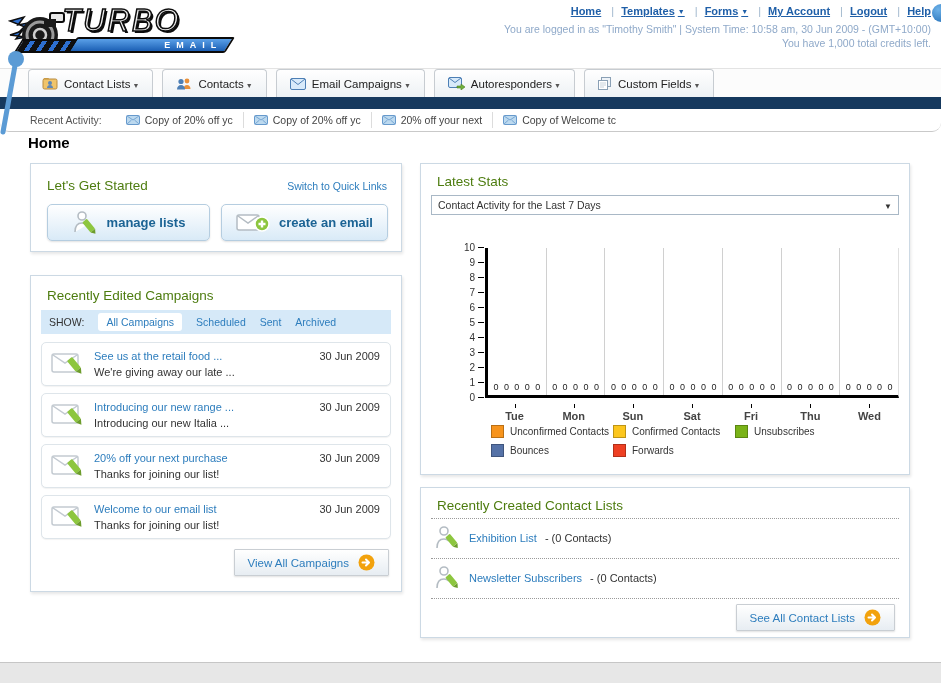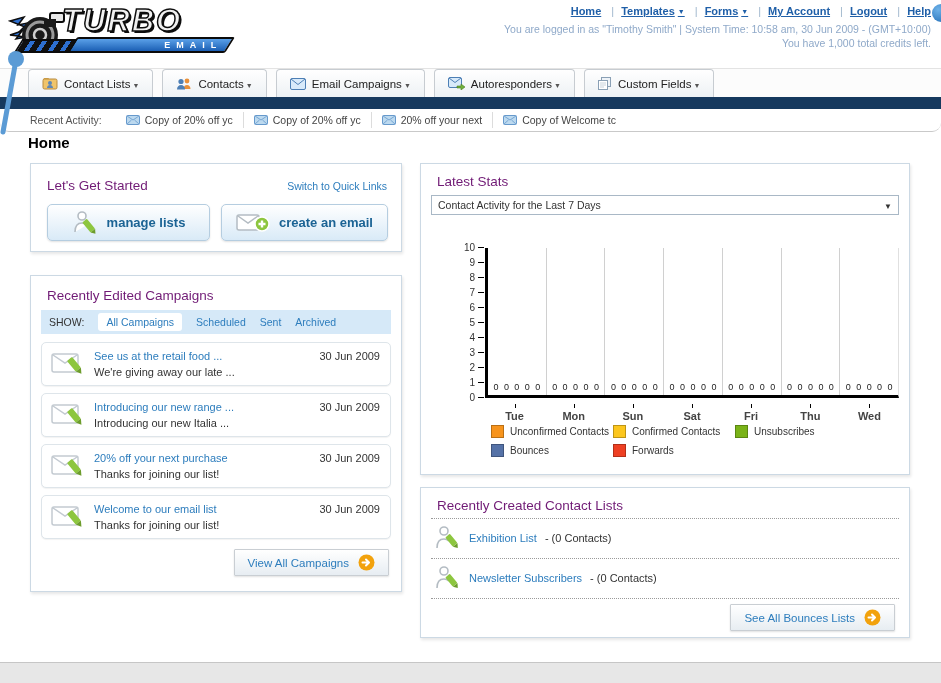--- a/index.html
+++ b/index.html
@@ -4,21 +4,21 @@
 <style>
   * { margin:0; padding:0; box-sizing:border-box; }
   html,body { width:941px; height:683px; overflow:hidden; }
   body { background:#e7e7e7; font-family:"Liberation Sans","DejaVu Sans",sans-serif; position:relative; }
   .page { position:absolute; left:0; top:0; width:941px; height:663px; background:#fff; border-bottom:1px solid #c6c6c6; }
 
   
   .header { position:absolute; left:0; top:0; width:941px; height:66px; }
   .logo { position:absolute; left:6px; top:3px; width:235px; height:58px; cursor:pointer; }
   .turbine { position:absolute; left:2px; top:6px; }
-  .logo-word { position:absolute; left:56px; top:0px; font-size:31px; font-weight:700; font-style:italic;
+  .logo-word { position:absolute; left:56px; top:0px; font-size:31px; font-weight:400; font-style:italic;
                letter-spacing:2px; color:#f1f1f1; -webkit-text-stroke:1.5px #0d0d0d;
                text-shadow:2px 2px 0 #0d0d0d; }
   .logo-bar { position:absolute; left:66px; top:34px; width:158px; height:16px;
               background:linear-gradient(#5aa0e8,#1b5fb4); border:2px solid #0b0b0b;
               transform:skewX(-32deg); border-radius:2px; }
   .logo-bar span { display:block; transform:skewX(32deg); color:#fff; font-size:9px; font-weight:bold;
                    letter-spacing:6px; text-align:right; padding:1px 6px 0 0; }
   .logo-hatch { position:absolute; left:12px; top:36px; width:56px; height:14px; transform:skewX(-32deg);
                 background:repeating-linear-gradient(90deg,#101010 0 7px,#2d6fd0 7px 12px); border:2px solid #0b0b0b; }
   .pin-decor { position:absolute; left:0; top:46px; width:30px; height:100px; z-index:5; }
@@ -44,21 +44,21 @@
   .activity-bar { position:absolute; left:0; top:109px; width:941px; height:23px; border-bottom:1px solid #c9c9c9;
                   display:flex; align-items:center; padding-left:30px; font-size:10.5px; color:#555;border-radius:9px; }
   .activity-label { margin-right:14px; }
   .activity-item { display:flex; align-items:center; gap:5px; padding:2px 10px; color:#444; cursor:pointer; }
   .activity-item + .activity-item { border-left:1px solid #dcdcdc; }
 
   .page-title { position:absolute; left:28px; top:134px; font-size:15px; font-weight:bold; color:#000; }
 
   
   .panel { position:absolute; background:#fff; border:1px solid #ccd9e4; box-shadow:1px 2px 3px rgba(0,0,0,0.10); }
-  .panel-title { position:absolute; left:16px; font-size:13.5px; color:#701a75;text-align:right; }
+  .panel-title { position:absolute; left:16px; font-size:13.5px; color:#4d7c0f;text-align:right; }
 
   #gs-panel { left:30px; top:163px; width:372px; height:89px; }
   #gs-panel .panel-title { top:14px; }
   .switch-link { position:absolute; right:14px; top:16px; font-size:10.5px; color:#2d7dbd; cursor:pointer; }
   .gs-btn { position:absolute; top:40px; height:37px; border-radius:5px; border:1px solid #b5cde0;
             background:linear-gradient(#ffffff,#d9eaf7); box-shadow:0 1px 2px rgba(0,0,0,0.12);
             display:flex; align-items:center; justify-content:center; gap:9px;
             font-weight:bold; color:#1b6394; font-size:13px; cursor:pointer; }
   #btn-manage { left:16px; width:163px; }
   #btn-create { left:190px; width:167px; }
@@ -505,21 +505,21 @@
           <g transform="rotate(-40 17 17)">
             <rect x="14" y="10" width="6" height="12" rx="1" fill="#8dc63f"></rect>
             <polygon points="14,22 20,22 17,26" fill="#6d9c2c"></polygon>
           </g>
         </svg>
       <span class="list-name">Newsletter Subscribers</span>
       <span class="list-count">- (0 Contacts)</span>
     </div>
     <div class="dotted" style="top:110px;"></div>
     <div class="pill-btn" id="see-all-btn">
-      <span>See All Bounces Lists</span>
+      <span>See All Contact Lists</span>
       <svg width="17" height="17" viewBox="0 0 17 17">
           <circle cx="8.5" cy="8.5" r="8" fill="#f2a20d"></circle>
           <path d="M4.5 8.5h6M8 5.5l3 3-3 3" stroke="#fff" stroke-width="2" fill="none" stroke-linecap="round" stroke-linejoin="round"></path>
         </svg>
     </div>
   </div>
 
 </div>
 
 </body></html>

